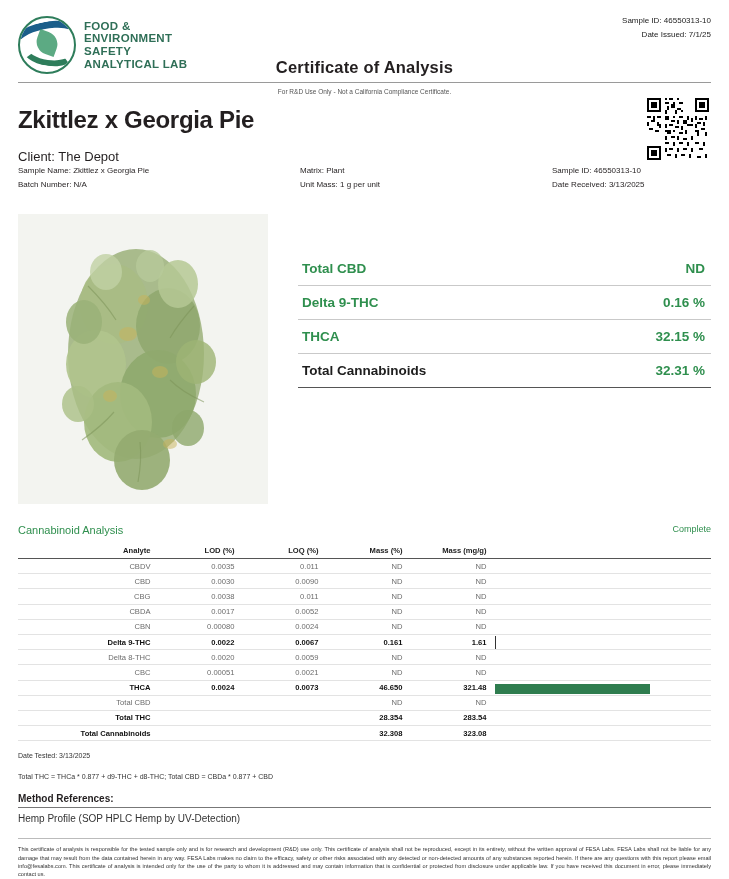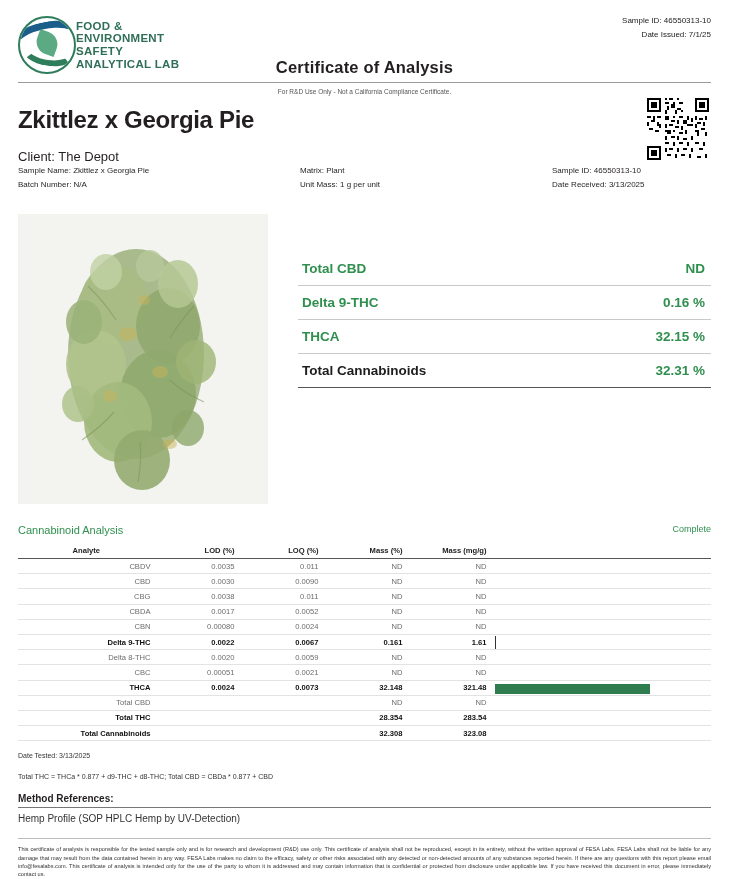--- a/index.html
+++ b/index.html
@@ -21,21 +21,21 @@
   .header {
     position: relative;
     height: 92px;
     padding: 10px 18px 0 18px;
   }
   .logo-wrap {
     position: absolute;
     left: 18px; top: 16px;
     display: flex;
     align-items: center;
-    gap: 0;
+    gap: 8px;
   }
   .logo-mark {
     width: 58px; height: 58px;
     border-radius: 50%;
     background: #ffffff;
     border: 2px solid #2e7d5b;
     position: relative;
     overflow: hidden;
     flex: 0 0 auto;
   }
@@ -195,21 +195,21 @@
     font-size: 7.6px;
   }
   table.analysis thead th {
     font-size: 7.6px;
     font-weight: bold;
     text-align: right;
     padding: 0 4px 3px 4px;
     border-bottom: 1px solid #555;
     color: #1d1d1d;
   }
-  table.analysis thead th.lft { text-align: center; }
+  table.analysis thead th.lft { text-align: right; }
   table.analysis tbody td {
     padding: 2.6px 4px;
     text-align: right;
     border-bottom: 1px solid #e3e3e3;
     color: #6b6b6b;
   }
   table.analysis tbody td.lft { text-align: right; }
   table.analysis tr.bold td { color: #111; font-weight: bold; }
   table.analysis tr.strong td { color: #111; font-weight: bold; }
   td.bar-cell { width: 210px; position: relative; padding: 0; border-bottom: 1px solid #e3e3e3; }
@@ -530,21 +530,21 @@
           <td>0.00051</td>
           <td>0.0021</td>
           <td>ND</td>
           <td>ND</td>
           <td class="bar-cell"></td>
         </tr>
         <tr class="strong">
           <td class="lft">THCA</td>
           <td>0.0024</td>
           <td>0.0073</td>
-          <td>32.148</td>
+          <td>46.650</td>
           <td>321.48</td>
           <td class="bar-cell">
               <span class="bar" id="thca-bar" style="width: 155px;"></span>
             </td>
         </tr>
         <tr>
           <td class="lft">Total CBD</td>
           <td></td>
           <td></td>
           <td>ND</td>

